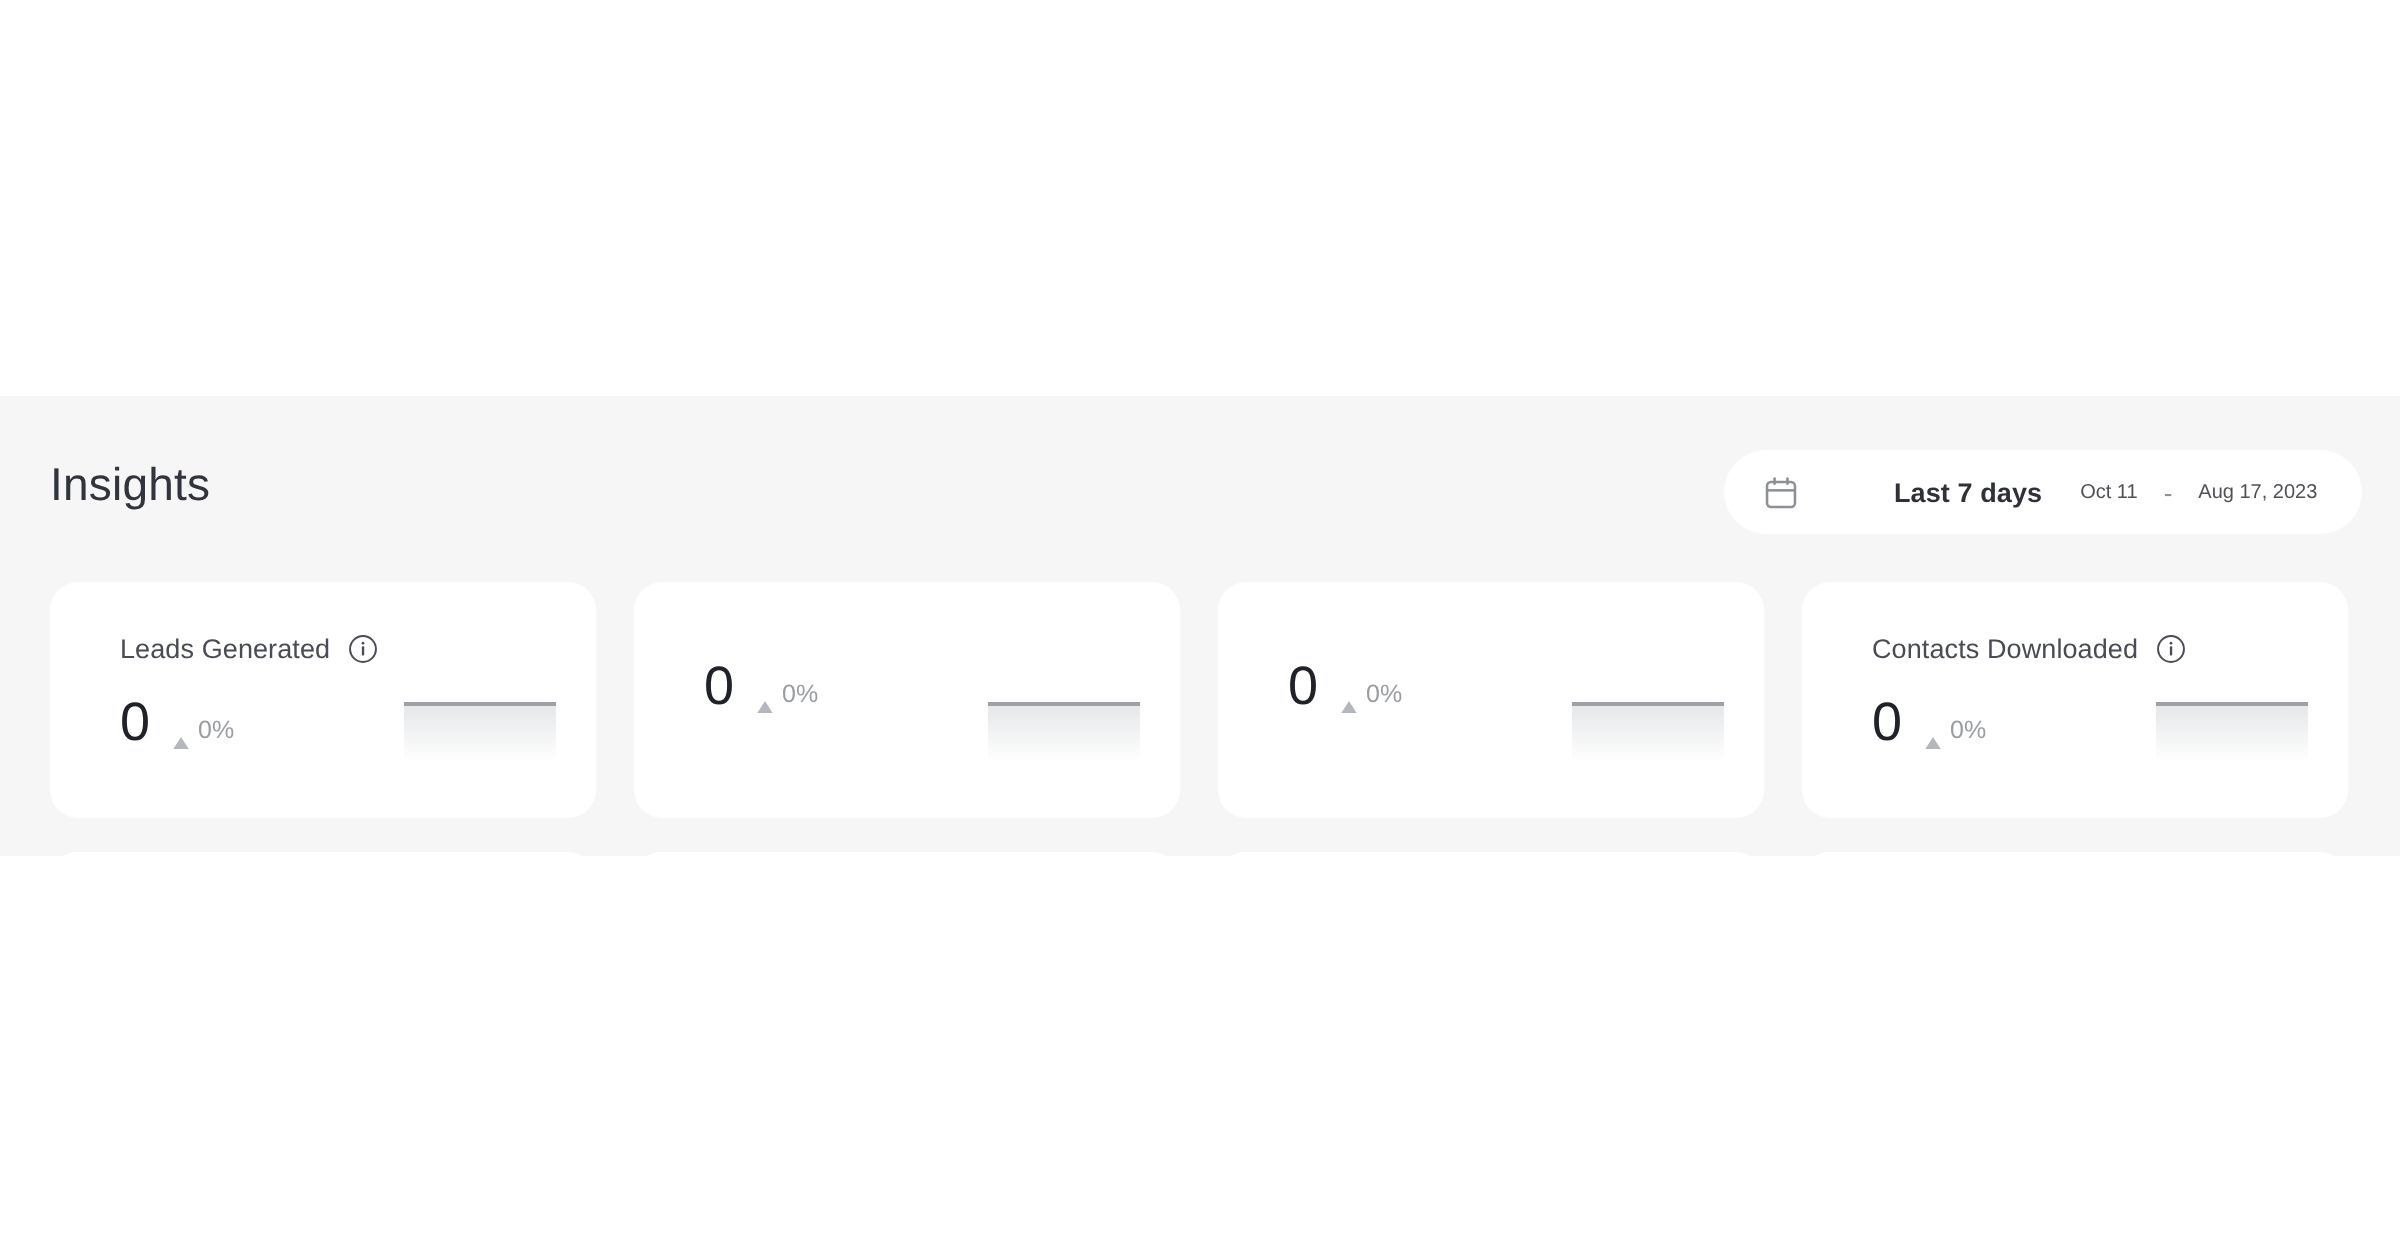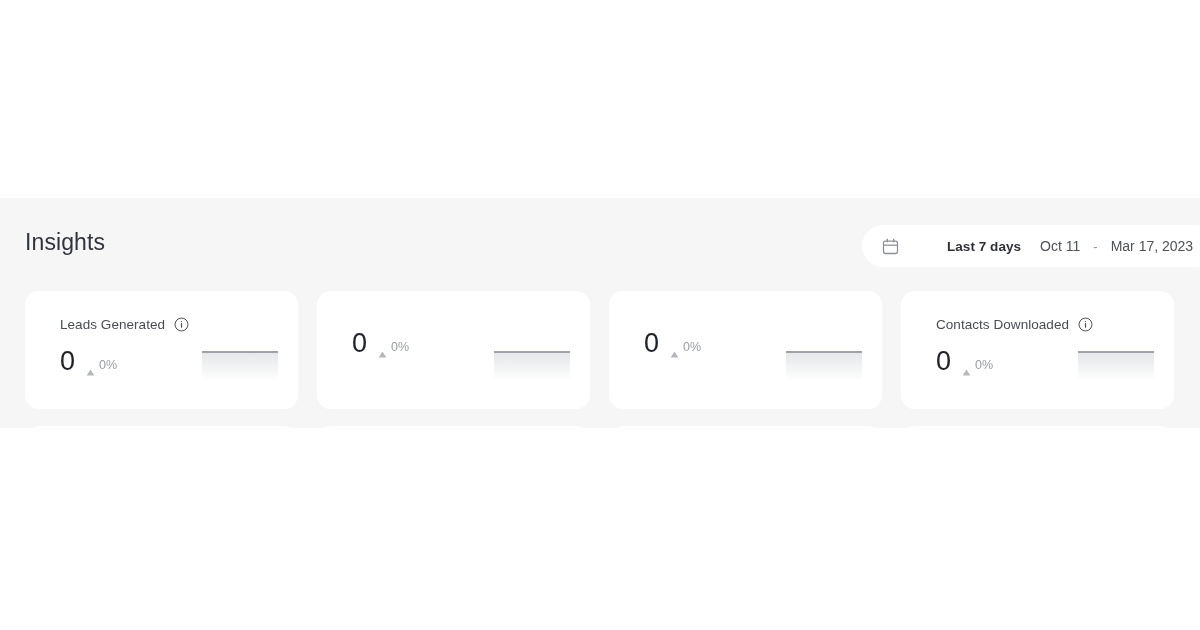--- a/index.html
+++ b/index.html
@@ -77,21 +77,21 @@
   }
   .dr-label {
     font-size: 13.5px;
     font-weight: 700;
     color: #2f3138;
     letter-spacing: 0.05px;
     white-space: nowrap;
     padding-left: 32px;
   }
   .dr-start, .dr-end {
-    font-size: 14px;
+    font-size: 10px;
     font-weight: 400;
     color: #4e5158;
     white-space: nowrap;
   }
   .dr-start { margin-left: 19px; }
   .dr-sep {
     font-size: 13px;
     color: #8b8e95;
     margin: 0 13px;
   }
@@ -344,16 +344,16 @@
       <svg viewBox="0 0 18 18" width="17" height="17" aria-hidden="true">
         <rect x="1.6" y="3.2" width="14.8" height="13.2" rx="2.1" fill="none" stroke="#8d9096" stroke-width="1.35"></rect>
         <line x1="1.6" y1="7.6" x2="16.4" y2="7.6" stroke="#8d9096" stroke-width="1.35"></line>
         <line x1="5.6" y1="1.3" x2="5.6" y2="4.1" stroke="#8d9096" stroke-width="1.35" stroke-linecap="round"></line>
         <line x1="12.4" y1="1.3" x2="12.4" y2="4.1" stroke="#8d9096" stroke-width="1.35" stroke-linecap="round"></line>
       </svg>
     </span>
     <span class="dr-label">Last 7 days</span>
     <span class="dr-start">Oct 11</span>
     <span class="dr-sep">-</span>
-    <span class="dr-end">Mar 17, 2023</span>
+    <span class="dr-end">Aug 17, 2023</span>
   </div>
 
 </div>
 
 </body></html>

